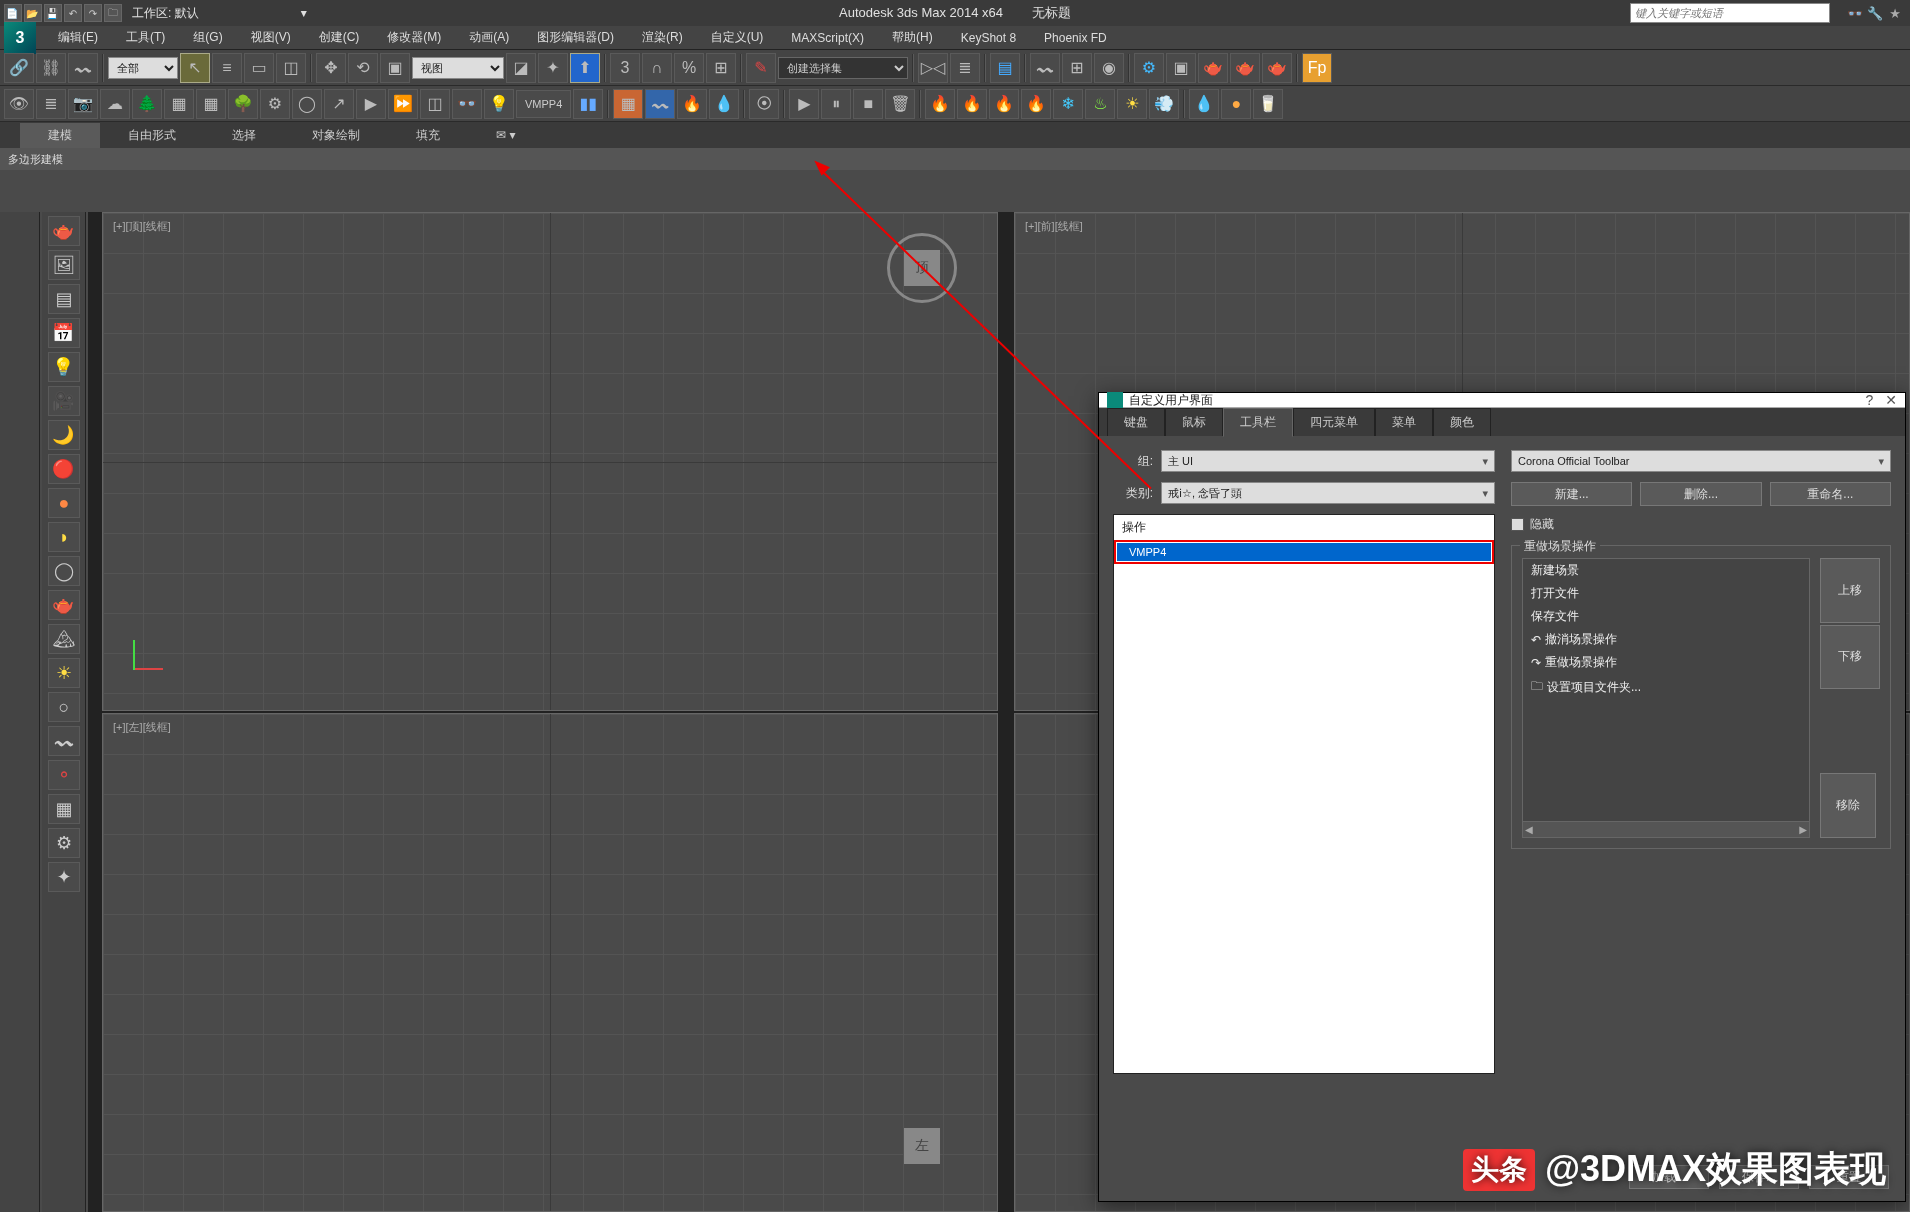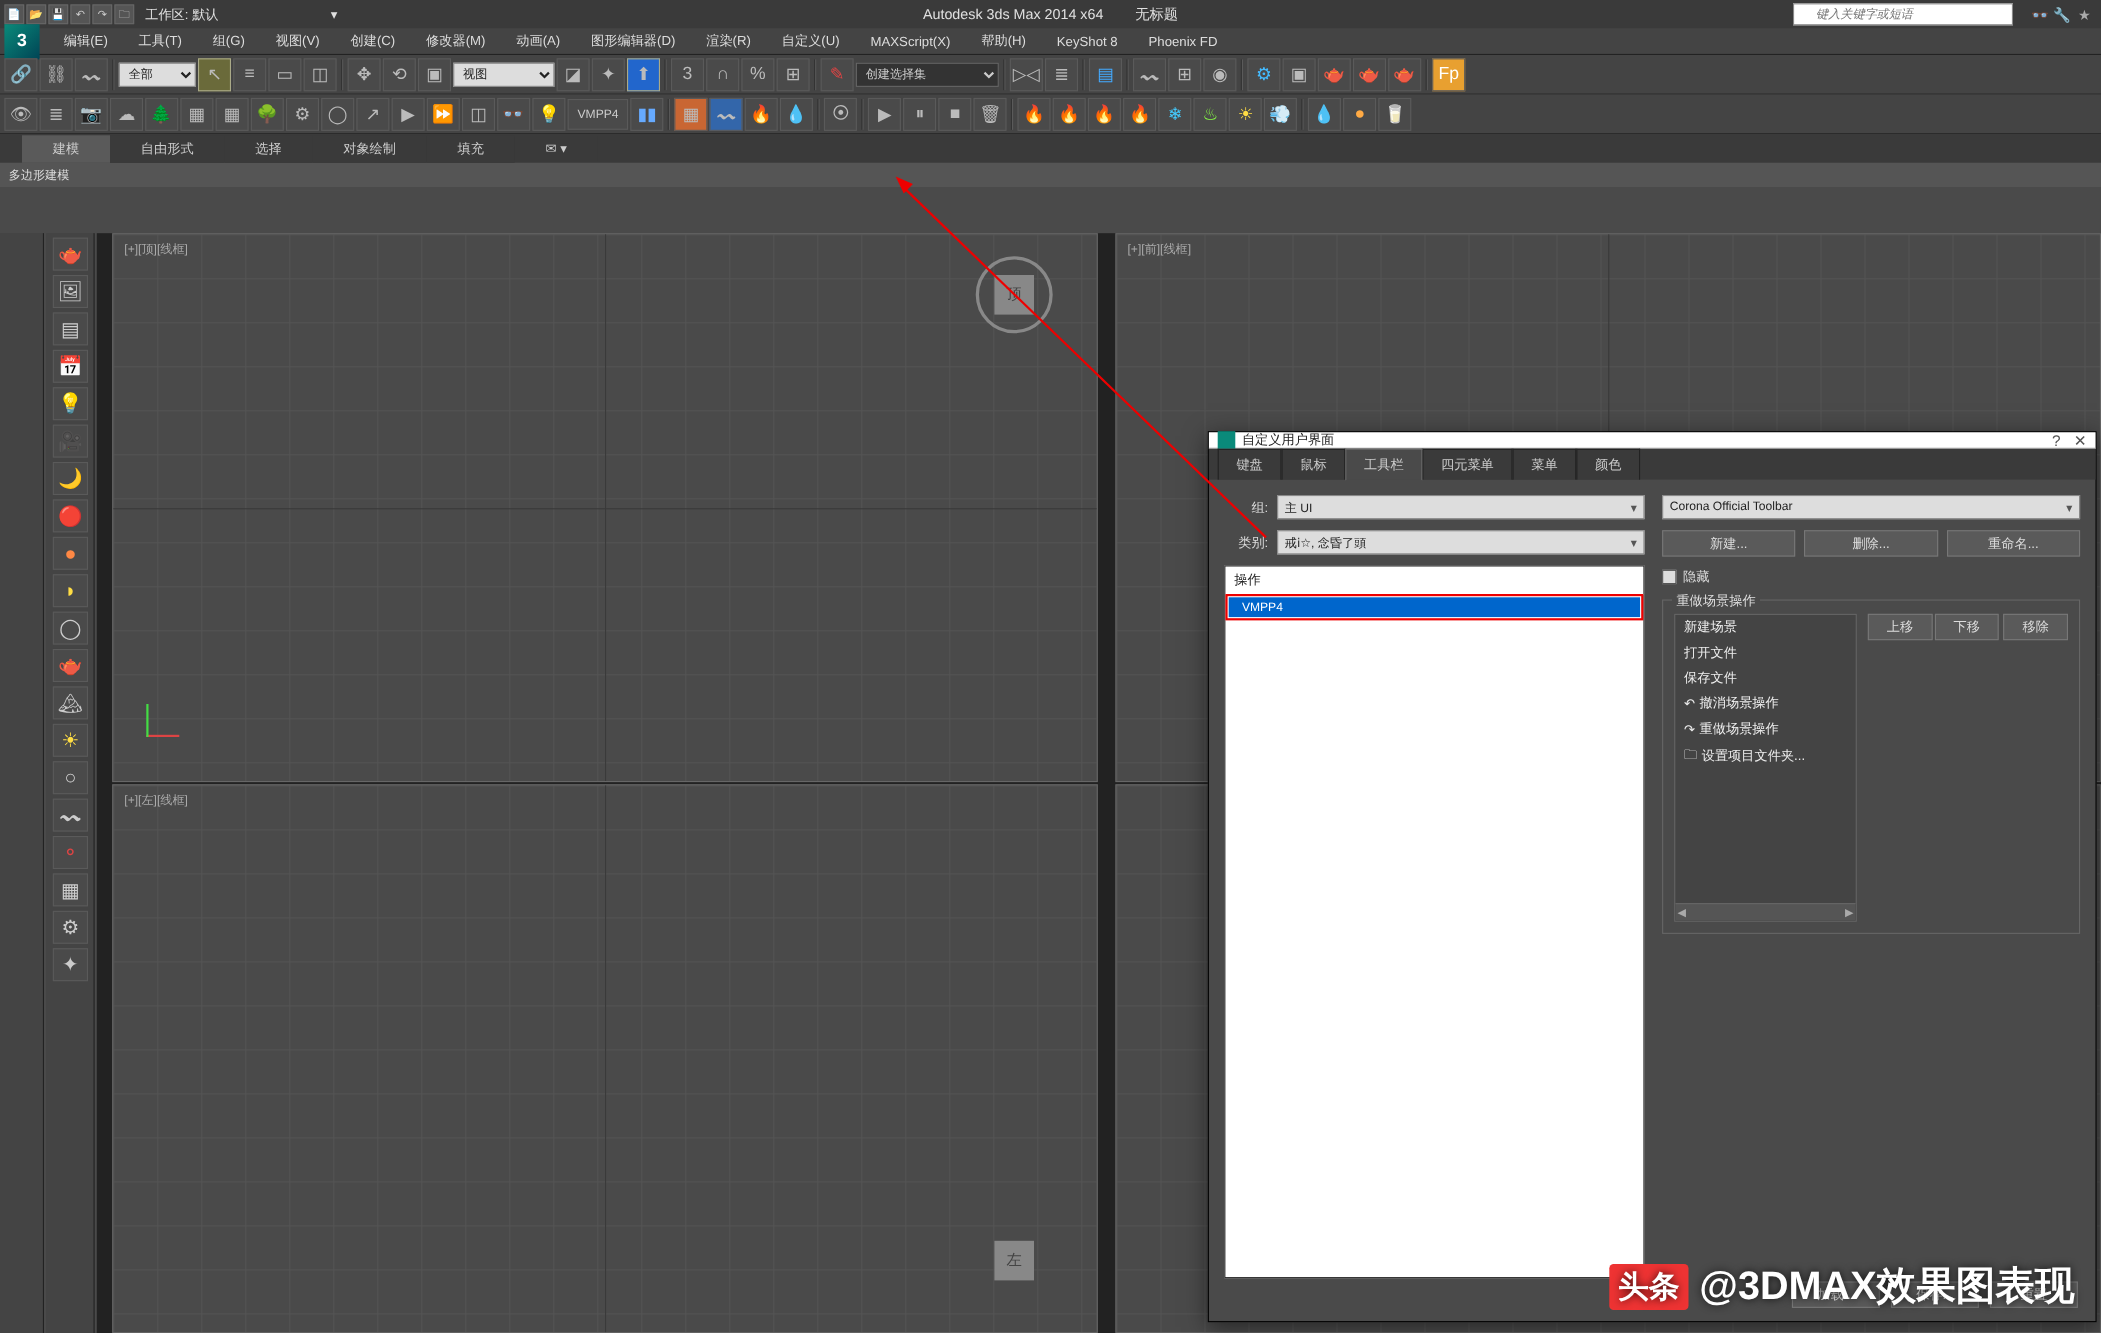--- a/index.html
+++ b/index.html
@@ -3,21 +3,21 @@
 <meta charset="utf-8">
 <style>
 * { margin: 0; padding: 0; box-sizing: border-box; font-family: "Microsoft YaHei", Arial, sans-serif; }
 body { background: #4a4a4a; color: #ccc; font-size: 12px; overflow: hidden; width: 1910px; height: 1212px; position: relative; }
 
 
 .titlebar { height: 26px; background: #3a3a3a; display: flex; align-items: center; padding: 0 4px; gap: 2px; }
 .titlebar .qat-btn { width: 18px; height: 18px; background: #555; border: 1px solid #666; display: inline-flex; align-items: center; justify-content: center; font-size: 10px; color: #ccc; }
 .titlebar .workspace { margin-left: 8px; font-size: 12px; color: #e0e0e0; }
 .titlebar .app-title { position: absolute; left: 50%; transform: translateX(-50%); color: #e0e0e0; font-size: 13px; }
-.search-box { position: absolute; right: 80px; width: 200px; height: 20px; background: #fff; border: 1px solid #888; font-size: 11px; color: #888; padding: 0 20px; font-style: italic; }
+.search-box { position: absolute; right: 80px; width: 200px; height: 20px; background: #fff; border: 1px solid #888; font-size: 11px; color: #888; padding: 0 4px; font-style: italic; }
 .titlebar-right { position: absolute; right: 6px; display: flex; gap: 2px; }
 .titlebar-right .ico { width: 18px; height: 18px; color: #aaa; display: inline-flex; align-items: center; justify-content: center; font-size: 13px; }
 
 
 .menubar { height: 24px; background: #444; display: flex; align-items: center; padding: 0 4px; gap: 0; border-bottom: 1px solid #222; }
 .menubar .app-icon { width: 32px; height: 32px; background: linear-gradient(135deg, #0a8a7a, #045); margin-right: 8px; display: flex; align-items: center; justify-content: center; font-weight: bold; color: #fff; font-size: 16px; }
 .menubar .menu-item { padding: 4px 14px; color: #ddd; font-size: 12px; cursor: pointer; text-align: right; }
 
 
 .toolbar { display: flex; align-items: center; padding: 2px 4px; background: #444; border-bottom: 1px solid #2a2a2a; gap: 2px; flex-wrap: nowrap; height: 36px; }
@@ -61,35 +61,35 @@
 .dialog-tabs { height: 28px; background: #3a3a3a; display: flex; align-items: flex-end; padding: 0 8px; }
 .dialog-tabs .dtab { padding: 5px 16px; background: #3a3a3a; color: #ccc; font-size: 12px; border: 1px solid #222; border-bottom: none; cursor: pointer; }
 .dialog-tabs .dtab.active { background: #4a4a4a; border: 1px solid #666; border-bottom: 1px solid #4a4a4a; position: relative; top: 1px; }
 .dialog-body { padding: 14px; display: flex; gap: 16px; }
 .dialog-left { flex: 1; }
 .dialog-right { width: 380px; }
 .row { display: flex; align-items: center; gap: 8px; margin-bottom: 10px; }
 .row label { width: 40px; text-align: right; color: #ddd; font-size: 12px; }
 .row .sel { flex: 1; height: 22px; background: #ddd; color: #222; border: 1px solid #888; font-size: 11px; padding: 0 6px; display: flex; align-items: center; justify-content: space-between; }
 .row .sel::after { content: '▾'; color: #555; }
-.listbox { background: #fff; border: 1px solid #222; height: 648px; }
+.listbox { background: #fff; border: 1px solid #222; height: 560px; }
 .listbox-header { padding: 4px 8px; color: #222; font-size: 12px; border-bottom: 1px solid #ccc; }
 .listbox-item { padding: 3px 12px; color: #fff; font-size: 11px; }
 .listbox-item.selected { background: #0066cc; }
 .red-frame { border: 2px solid #e00; padding: 1px; margin-top: -1px; }
 .btn-row { display: flex; gap: 8px; margin-bottom: 10px; }
 .btn { flex: 1; height: 24px; background: #5a5a5a; border: 1px solid #777; color: #ddd; font-size: 12px; display: flex; align-items: center; justify-content: center; cursor: pointer; }
 .chk-row { display: flex; align-items: center; gap: 6px; margin-bottom: 12px; font-size: 12px; color: #ddd; }
 .chk { width: 13px; height: 13px; background: #ddd; border: 1px solid #555; }
 .group-box { border: 1px solid #666; padding: 12px 10px 10px; position: relative; margin-top: 6px; }
 .group-box .legend { position: absolute; top: -8px; left: 8px; background: #4a4a4a; padding: 0 4px; font-size: 12px; color: #ddd; }
 .qa-list { background: #444; border: 1px solid #666; height: 280px; overflow: hidden; position: relative; }
 .qa-item { padding: 3px 8px; font-size: 12px; color: #eee; display: flex; align-items: center; gap: 4px; }
 .qa-scroll-h { position: absolute; bottom: 0; left: 0; right: 0; height: 16px; background: #555; border-top: 1px solid #666; display: flex; justify-content: space-between; align-items: center; padding: 0 2px; font-size: 10px; color: #aaa; }
-.side-btns { display: flex; flex-direction: row; gap: 2px; justify-content: flex-end; }
+.side-btns { display: flex; flex-direction: column; gap: 2px; justify-content: flex-end; }
 .dialog-footer { position: absolute; bottom: 12px; right: 16px; display: flex; gap: 10px; }
 .dialog-footer .btn { width: 80px; }
 
 
 .arrow-line { position: absolute; top: 168px; left: 820px; width: 460px; height: 2px; background: #e00; transform-origin: left center; transform: rotate(44deg); z-index: 50; pointer-events: none; }
 .arrow-head { position: absolute; top: 160px; left: 812px; width: 0; height: 0; border-right: 16px solid #e00; border-top: 6px solid transparent; border-bottom: 6px solid transparent; transform: rotate(44deg); z-index: 50; pointer-events: none; }
 
 
 .watermark { position: absolute; bottom: 18px; right: 24px; font-size: 36px; font-weight: bold; color: #fff; display: flex; align-items: center; gap: 10px; text-shadow: 0 0 8px rgba(0,0,0,0.8); z-index: 100; pointer-events: none; }
 .watermark .tt { font-size: 28px; background: #e33; padding: 2px 8px; border-radius: 4px; }

